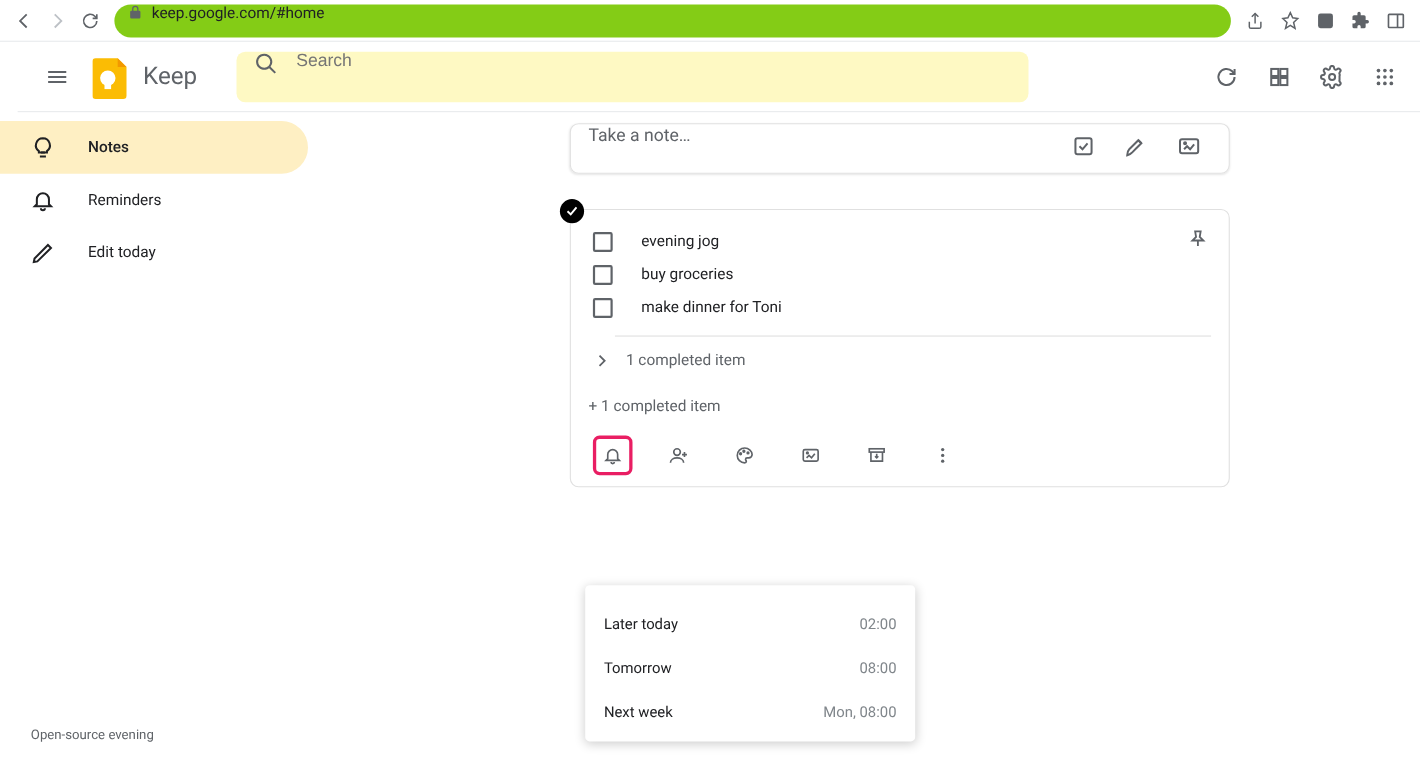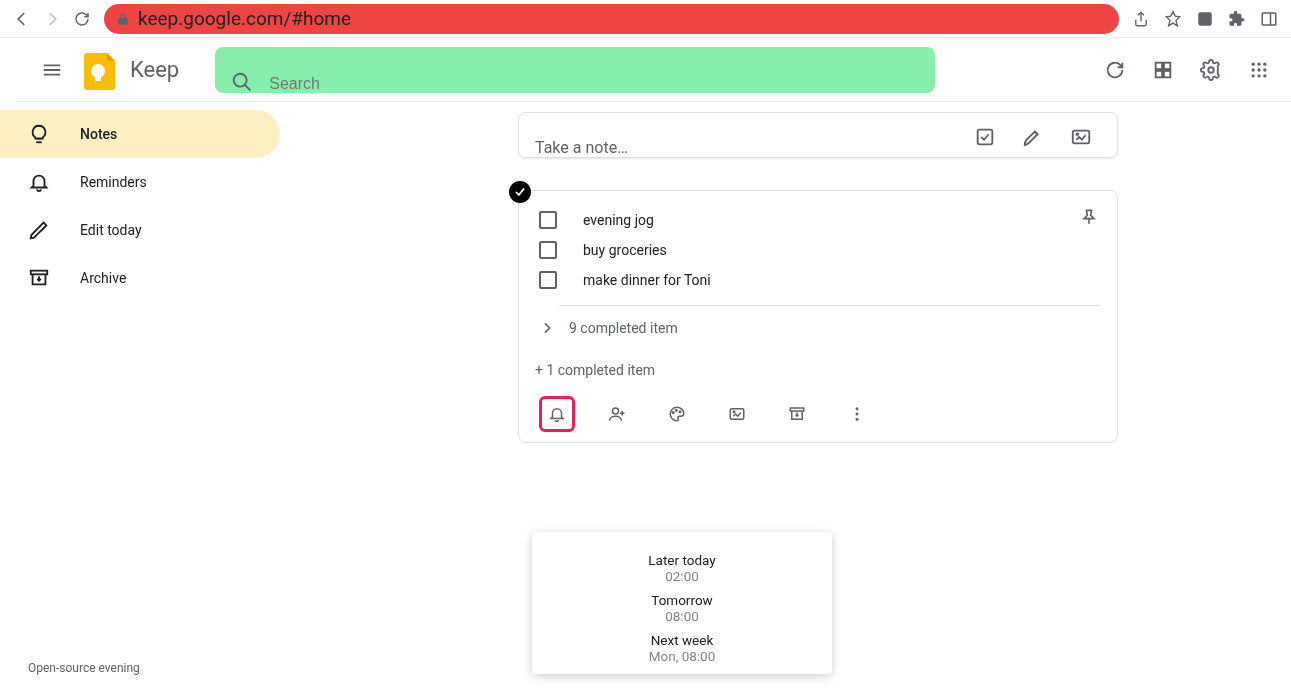--- a/index.html
+++ b/index.html
@@ -1,63 +1,63 @@
 <!DOCTYPE html>
 <html><head>
 <meta charset="utf-8">
 <style>
 * { box-sizing: border-box; margin: 0; padding: 0; }
 body { font-family: 'Google Sans', Roboto, Arial, sans-serif; font-size: 14px; color: #202124; background: #fff; }
 .browser-bar { height: 38px; display: flex; align-items: center; padding: 0 8px; border-bottom: 1px solid #e8eaed; gap: 2px; }
 .browser-bar .nav-btn { width: 28px; height: 28px; display:flex; align-items:center; justify-content:center; color:#5f6368; border-radius:50%; }
 .browser-bar .nav-btn.disabled { color:#bdc1c6; }
-.url-bar { flex:1; height:30px; background:#ef4444; border-radius:15px; display:flex; align-items:center; padding:0 12px; gap:8px; margin:0 6px; color:#202124; font-size:19px;}
+.url-bar { flex:1; height:30px; background:#84cc16; border-radius:15px; display:flex; padding:0 12px; gap:8px; margin:0 6px; color:#202124; font-size:14px;}
 .url-bar .lock { color:#5f6368; }
 .browser-right { display:flex; align-items:center; gap:4px; }
 .browser-right .ico { width:28px; height:28px; display:flex; align-items:center; justify-content:center; color:#5f6368; }
 
 .app-header { height: 64px; display:flex; align-items:center; padding:0 12px; border-bottom:1px solid #e8eaed; gap:8px;margin-left:16px; }
 .app-header .menu-btn { width:48px; height:48px; display:flex; align-items:center; justify-content:center; color:#5f6368; border-radius:50%; }
 .app-header .logo { width:34px; height:40px; display:flex; align-items:center; justify-content:center; margin-right:4px;}
 .app-header .app-title { font-size:22px; color:#5f6368; margin-right:28px; }
-.search-box { flex:0 0 720px; height:46px; background:#86efac; border-radius:8px; display:flex; align-items:flex-end; padding:0 16px; gap:16px; }
+.search-box { flex:0 0 720px; height:46px; background:#fef9c3; border-radius:8px; display:flex; align-items:flex-start; padding:0 16px; gap:16px; }
 .search-box input { border:none; background:transparent; outline:none; font-size:16px; color:#5f6368; width:100%; }
 .search-box .search-icon { color:#5f6368; }
 .header-spacer { flex:1; }
 .header-actions { display:flex; align-items:center; gap:8px; }
 .header-actions .hbtn { width:40px; height:40px; display:flex; align-items:center; justify-content:center; color:#5f6368; border-radius:50%; }
 
 .body-row { display:flex; height: calc(689px - 38px - 64px); }
 .sidebar { width:280px; padding-top:8px; position:relative;}
 .side-item { height:48px; display:flex; align-items:center; padding-left:28px; gap:28px; border-radius:0 24px 24px 0; color:#202124; font-size:14px; cursor:pointer;}
 .side-item .side-icon { width:24px; color:#202124; }
 .side-item.active { background:#feefc3; font-weight:500;}
 .licences { position:absolute; bottom:14px; left:28px; font-size:12px; color:#5f6368;}
 
 .main { flex:1; padding-top:10px; position:relative; }
-.take-note { width:600px; height:46px; margin-left:0; border:1px solid #e0e0e0; border-radius:8px; box-shadow:0 1px 2px rgba(0,0,0,0.1); display:flex; align-items:flex-end; padding:0 16px; gap:8px;}
+.take-note { width:600px; height:46px; margin-left:0; border:1px solid #e0e0e0; border-radius:8px; box-shadow:0 1px 2px rgba(0,0,0,0.1); display:flex; align-items:flex-start; padding:0 16px; gap:8px;}
 .take-note .placeholder { flex:1; color:#5f6368; font-size:16px; }
 .take-note .tn-icon { width:40px; height:40px; display:flex; align-items:center; justify-content:center; color:#5f6368;}
 
 .note-card { width:600px; margin-top:32px; border:1px solid #e0e0e0; border-radius:8px; padding:14px 16px 4px 16px; position:relative;}
 .check-badge { position:absolute; top:-10px; left:-10px; width:22px; height:22px; background:#000; border-radius:50%; display:flex; align-items:center; justify-content:center;}
 .pin-btn { position:absolute; top:10px; right:12px; width:32px; height:32px; display:flex; align-items:center; justify-content:center; color:#5f6368;}
 .check-item { display:flex; align-items:center; gap:26px; padding:6px 0 6px 4px; font-size:14px; color:#202124;}
 .check-box { width:18px; height:18px; border:2px solid #5f6368; border-radius:2px; flex-shrink:0;}
 .divider { height:1px; background:#e0e0e0; margin:10px 0 8px 24px;}
 .completed-row { display:flex; align-items:center; gap:12px; padding:6px 0 6px 4px; color:#5f6368; font-size:14px;}
 .chev { width:18px; color:#5f6368;}
 .sub-completed { padding:8px 0 12px 0; color:#5f6368; font-size:14px;margin-top:12px;}
 .note-toolbar { display:flex; align-items:center; gap:28px; padding:8px 0 8px 6px;}
 .note-toolbar .tbtn { width:32px; height:32px; display:flex; align-items:center; justify-content:center; color:#5f6368; border-radius:4px;}
 .note-toolbar .tbtn.highlight { outline:3px solid #e91e63; outline-offset:-1px;}
 
 .reminder-popup { position:absolute; top:430px; left:532px; width:300px; background:#fff; box-shadow:0 2px 10px rgba(0,0,0,0.2); border-radius:4px; padding:16px 0 6px 0; z-index:10;}
 .popup-title { padding:0 18px 10px 18px; font-size:14px; color:#202124;}
-.popup-item { height:40px; display:flex; align-items:center; justify-content:center; padding:0 17px; font-size:13.5px; cursor:pointer;flex-direction:column;}
+.popup-item { height:40px; display:flex; align-items:center; justify-content:space-between; padding:0 17px; font-size:13.5px; cursor:pointer;}
 .popup-item .time { color:#80868b; }
 
 svg { display:block; }
 </style>
 </head>
 <body>
 
 <div class="browser-bar">
   <div class="nav-btn">
     <svg width="18" height="18" viewBox="0 0 24 24" fill="none" stroke="#5f6368" stroke-width="2.2">
@@ -199,31 +199,20 @@
       <span>Reminders</span>
     </div>
     <div class="side-item">
       <span class="side-icon">
           <svg width="22" height="22" viewBox="0 0 24 24" fill="none" stroke="#202124" stroke-width="2">
             <path d="M3 21l3.5-.7L20 7l-3-3L3.7 17.5z"></path>
           </svg>
         </span>
       <span>Edit today</span>
     </div>
-    <div class="side-item">
-      <span class="side-icon">
-          <svg width="22" height="22" viewBox="0 0 24 24" fill="none" stroke="#202124" stroke-width="2">
-            <rect x="3" y="4" width="18" height="4"></rect>
-            <path d="M5 8v11h14V8"></path>
-            <path d="M10 13l2 2 2-2"></path>
-            <path d="M12 10v5"></path>
-          </svg>
-        </span>
-      <span>Archive</span>
-    </div>
     <div class="licences">Open-source evening</div>
   </div>
 
   <div class="main">
     <div style="margin-left:238px;">
       <div class="take-note">
         <span class="placeholder">Take a note…</span>
         <span class="tn-icon">
             <svg width="22" height="22" viewBox="0 0 24 24" fill="none" stroke="#5f6368" stroke-width="2">
               <rect x="4" y="4" width="16" height="16" rx="2"></rect>
@@ -269,21 +258,21 @@
           <span class="check-box"></span>
           <span>make dinner for Toni</span>
         </div>
         <div class="divider"></div>
         <div class="completed-row">
           <span class="chev">
               <svg width="16" height="16" viewBox="0 0 24 24" fill="none" stroke="#5f6368" stroke-width="2.5">
                 <path d="M9 5l7 7-7 7"></path>
               </svg>
             </span>
-          <span>9 completed item</span>
+          <span>1 completed item</span>
         </div>
         <div class="sub-completed">+ 1 completed item</div>
         <div class="note-toolbar">
           <div class="tbtn highlight">
               <svg width="18" height="18" viewBox="0 0 24 24" fill="none" stroke="#5f6368" stroke-width="2">
                 <path d="M18 16v-5a6 6 0 1 0-12 0v5l-2 2h16z"></path>
                 <path d="M10 20a2 2 0 0 0 4 0"></path>
               </svg>
             </div>
           <div class="tbtn">

